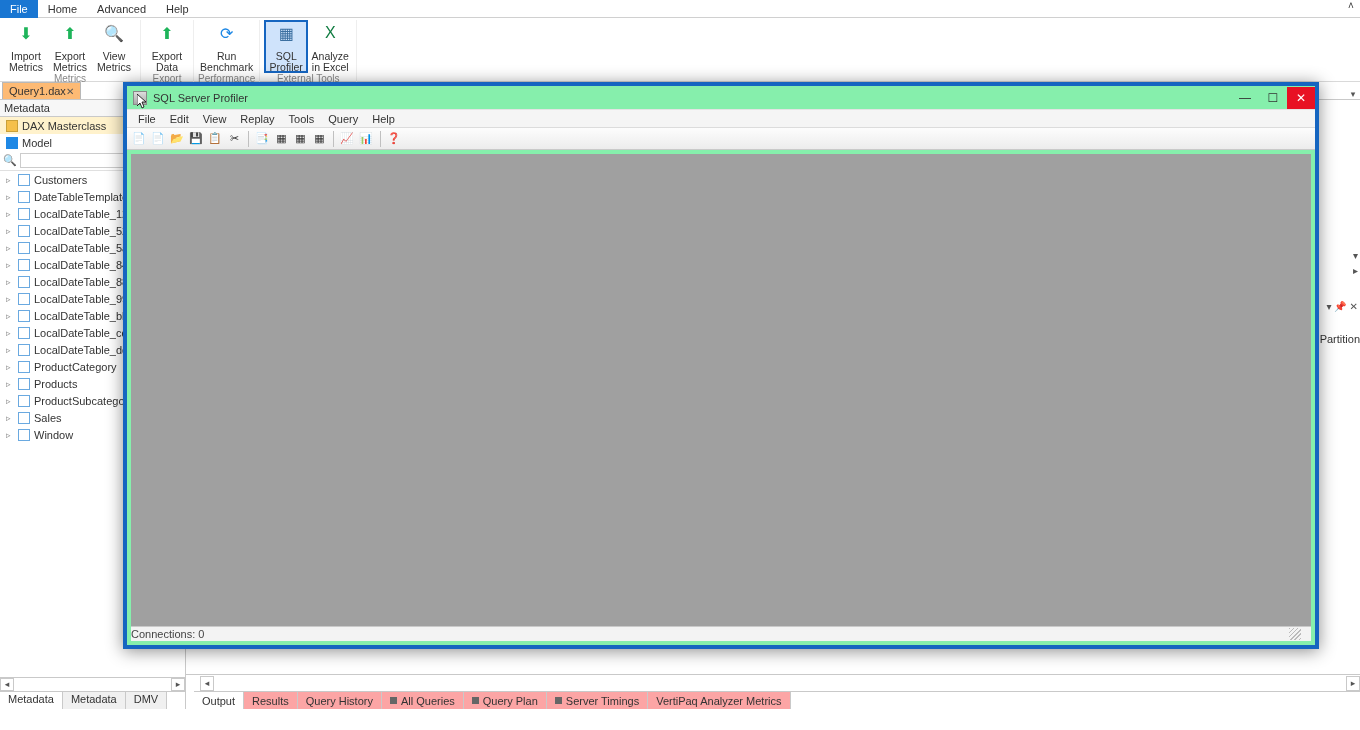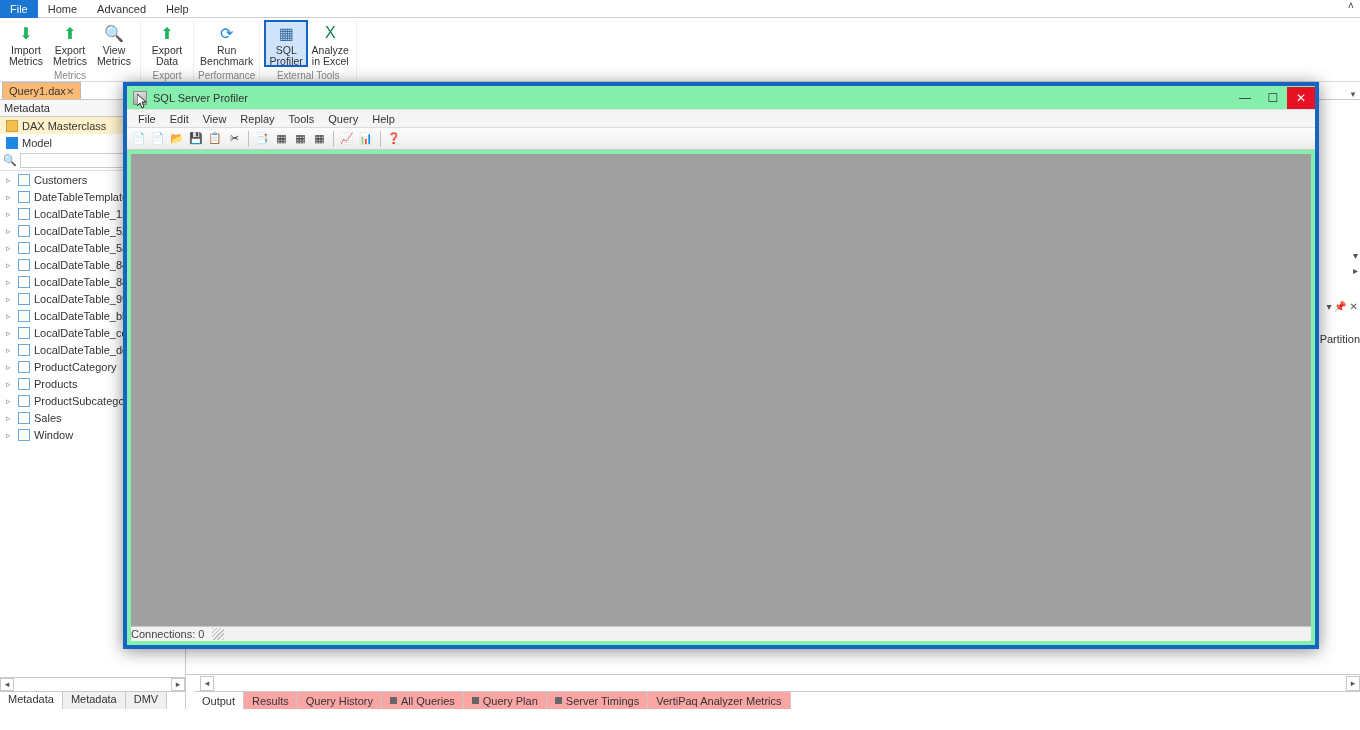--- a/index.html
+++ b/index.html
@@ -10,21 +10,21 @@
   .tabrow .tab.active { background:#1976d2; color:#fff;}
   .tabrow .spacer { flex:1;}
   .collapse-caret { width:18px; text-align:center; font-size:10px; color:#333;}
   
   .ribbon { height:64px; background:#fff; border-bottom:1px solid #d9d9d9; display:flex; padding-top:2px;}
   .ribbon .grp { display:flex; flex-direction:column; align-items:center; border-right:1px solid #eee; padding:0 4px; height:62px;}
   .ribbon .btns { display:flex;}
   .ribbon .btn { width:44px; display:flex; flex-direction:column; align-items:center; padding-top:2px; cursor:default;}
   .ribbon .btn.highlight{background:#cfe3fb; outline:2px solid #1565c0; outline-offset:-2px;}
   .ribbon .btn .ico{width:22px;height:22px;display:flex;align-items:center;justify-content:center;font-size:16px;}
-  .ribbon .btn .lbl{font-size:10.5px;text-align:center;line-height:11px;margin-top:1px;white-space:pre;}
+  .ribbon .btn .lbl{font-size:10.5px;text-align:center;line-height:11px;margin-top:7px;white-space:pre;}
   .ribbon .grplabel{font-size:10px;color:#888;margin-top:auto;margin-bottom:1px;}
   
   .doctabs{height:18px;display:flex;align-items:flex-end;border-bottom:1px solid #c9c9c9;padding-left:2px;}
   .doctab{height:17px;border:1px solid #b8b8b8;border-bottom:none;background:#fdba74;padding:0 6px;display:flex;align-items:center;font-size:11px;}
   .doctab .x{font-size:10px;color:#555;}
   .doctabs .sp{flex:1;}
   .doctabs .drop{width:14px;text-align:center;font-size:9px;color:#555;}
   
   .mainrow{display:flex;height:609px;}
   .leftpane{width:186px;display:flex;flex-direction:column;border-right:1px solid #c9c9c9;}
@@ -69,21 +69,21 @@
   .pf-title .sp{flex:1;}
   .pf-title .ctl{width:28px;height:22px;display:flex;align-items:center;justify-content:center;font-size:12px;color:#333;}
   .pf-title .ctl.close{background:#e81123;color:#fff;}
   .cursor{position:absolute;width:12px;height:16px;pointer-events:none;}
   .pf-menu{height:18px;display:flex;align-items:center;gap:0;background:#f5f5f5;border-bottom:1px solid #dcdcdc;padding-left:4px;}
   .pf-menu .m{padding:0 7px;font-size:11px;}
   .pf-tb{height:22px;background:linear-gradient(#fdfdfd,#ececec);border-bottom:1px solid #c9c9c9;display:flex;align-items:center;padding-left:4px;gap:2px;}
   .pf-tb .ti{width:17px;height:17px;border:0;display:flex;align-items:center;justify-content:center;}
   .pf-tb .sep{width:1px;height:16px;background:#c0c0c0;margin:0 3px;}
   .pf-body{position:absolute;left:4px;right:4px;top:68px;bottom:18px;background:#a0a0a0;}
-  .pf-status{position:absolute;left:4px;right:4px;bottom:4px;height:15px;background:#f3f3f3;border-top:1px solid #c9c9c9;display:flex;justify-content:flex-start;align-items:center;padding-right:10px;font-size:11px;color:#444;}
+  .pf-status{position:absolute;left:4px;right:4px;bottom:4px;height:15px;background:#f3f3f3;border-top:1px solid #c9c9c9;display:flex;justify-content:space-between;align-items:center;padding-right:10px;font-size:11px;color:#444;}
   .pf-status .grip{width:12px;height:12px;margin-left:8px;background:repeating-linear-gradient(135deg,#bbb 0 1px,transparent 1px 3px);}
 </style>
 </head>
 <body>
 
 <div class="tabrow">
   <div class="tab active">File</div>
   <div class="tab">Home</div>
   <div class="tab">Advanced</div>
   <div class="tab">Help</div>

